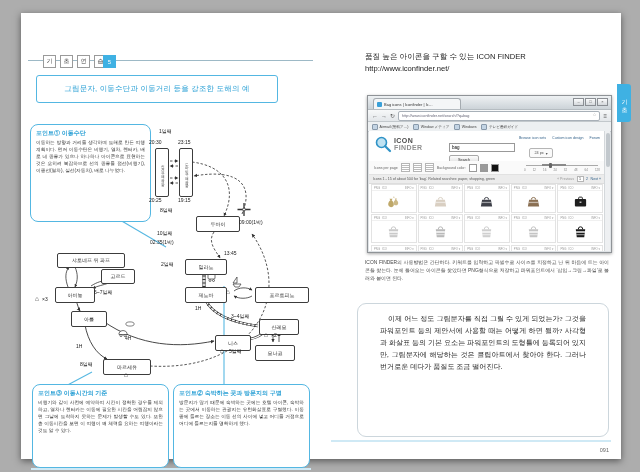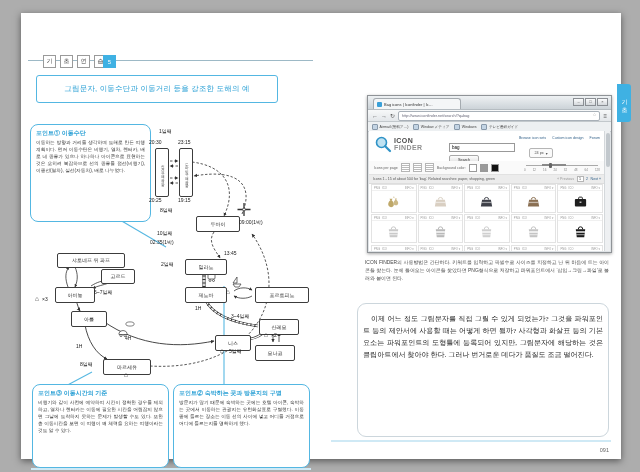--- a/index.html
+++ b/index.html
@@ -113,21 +113,21 @@
   .cell-links .info{margin-left:auto;}
   .cell-icon{position:absolute;left:0;right:0;top:6px;bottom:1px;display:flex;align-items:center;
              justify-content:center;}
   .cell-icon svg{width:15px;height:15px;}
   .grid2{position:absolute;left:2px;right:2px;top:114px;display:grid;
          grid-template-columns:repeat(5,1fr);gap:1px;}
   .cell-strip{background:#fff;border:1px solid #e3e3e3;height:7px;box-sizing:border-box;}
   .caption{position:absolute;left:44px;top:246px;width:244px;font-size:4.9px;line-height:1.62;
            color:#444;text-align:justify;}
   .bodybox{position:absolute;left:36px;top:290px;width:252px;height:134px;border:1px solid #ccd6dc;
-           border-radius:9px;padding:9px 5px;box-sizing:border-box;}
+           border-radius:9px;padding:9px 22px;box-sizing:border-box;}
   .bodybox p{margin:0;font-family:"Liberation Serif",serif;font-size:7.1px;line-height:1.7;
              color:#222;text-align:justify;text-indent:8px;}
 </style>
 </head>
 <body>
 
 <div class="canvas">
   <div class="spread">
 
     <div class="page page-left">
@@ -276,20 +276,24 @@
       <div class="bubble" style="left:152px;top:343px;width:137px;height:84px">
         <h4>포인트② 숙박하는 곳과 방문지의 구별</h4>
         <p>방문지가 많기 때문에 숙박하는 곳에는 호텔 아이콘, 숙박하는 곳에서 이동하는 관광지는 유턴화살표로 구별했다. 이동 중에 들르는 장소는 이동 선의 사이에 넣고 어디를 거점으로 어디에 들르는지를 명확하게 했다.</p>
       </div>
 
       <div class="rule"></div>
       <div class="pnum pnum-left">090</div>
     </div>
 
     <div class="page page-right">
+      <div class="rheading">
+        <div>품질 높은 아이콘을 구할 수 있는 ICON FINDER</div>
+        <div>http://www.iconfinder.net/</div>
+      </div>
 
       <div class="browser">
         <div class="titlebar">
           <div class="btab">
             <div class="fav"></div>
             <span>Bag icons | Iconfinder | Ic…</span>
           </div>
           <div class="winbtns">
             <div class="winbtn">–</div>
             <div class="winbtn">□</div>

